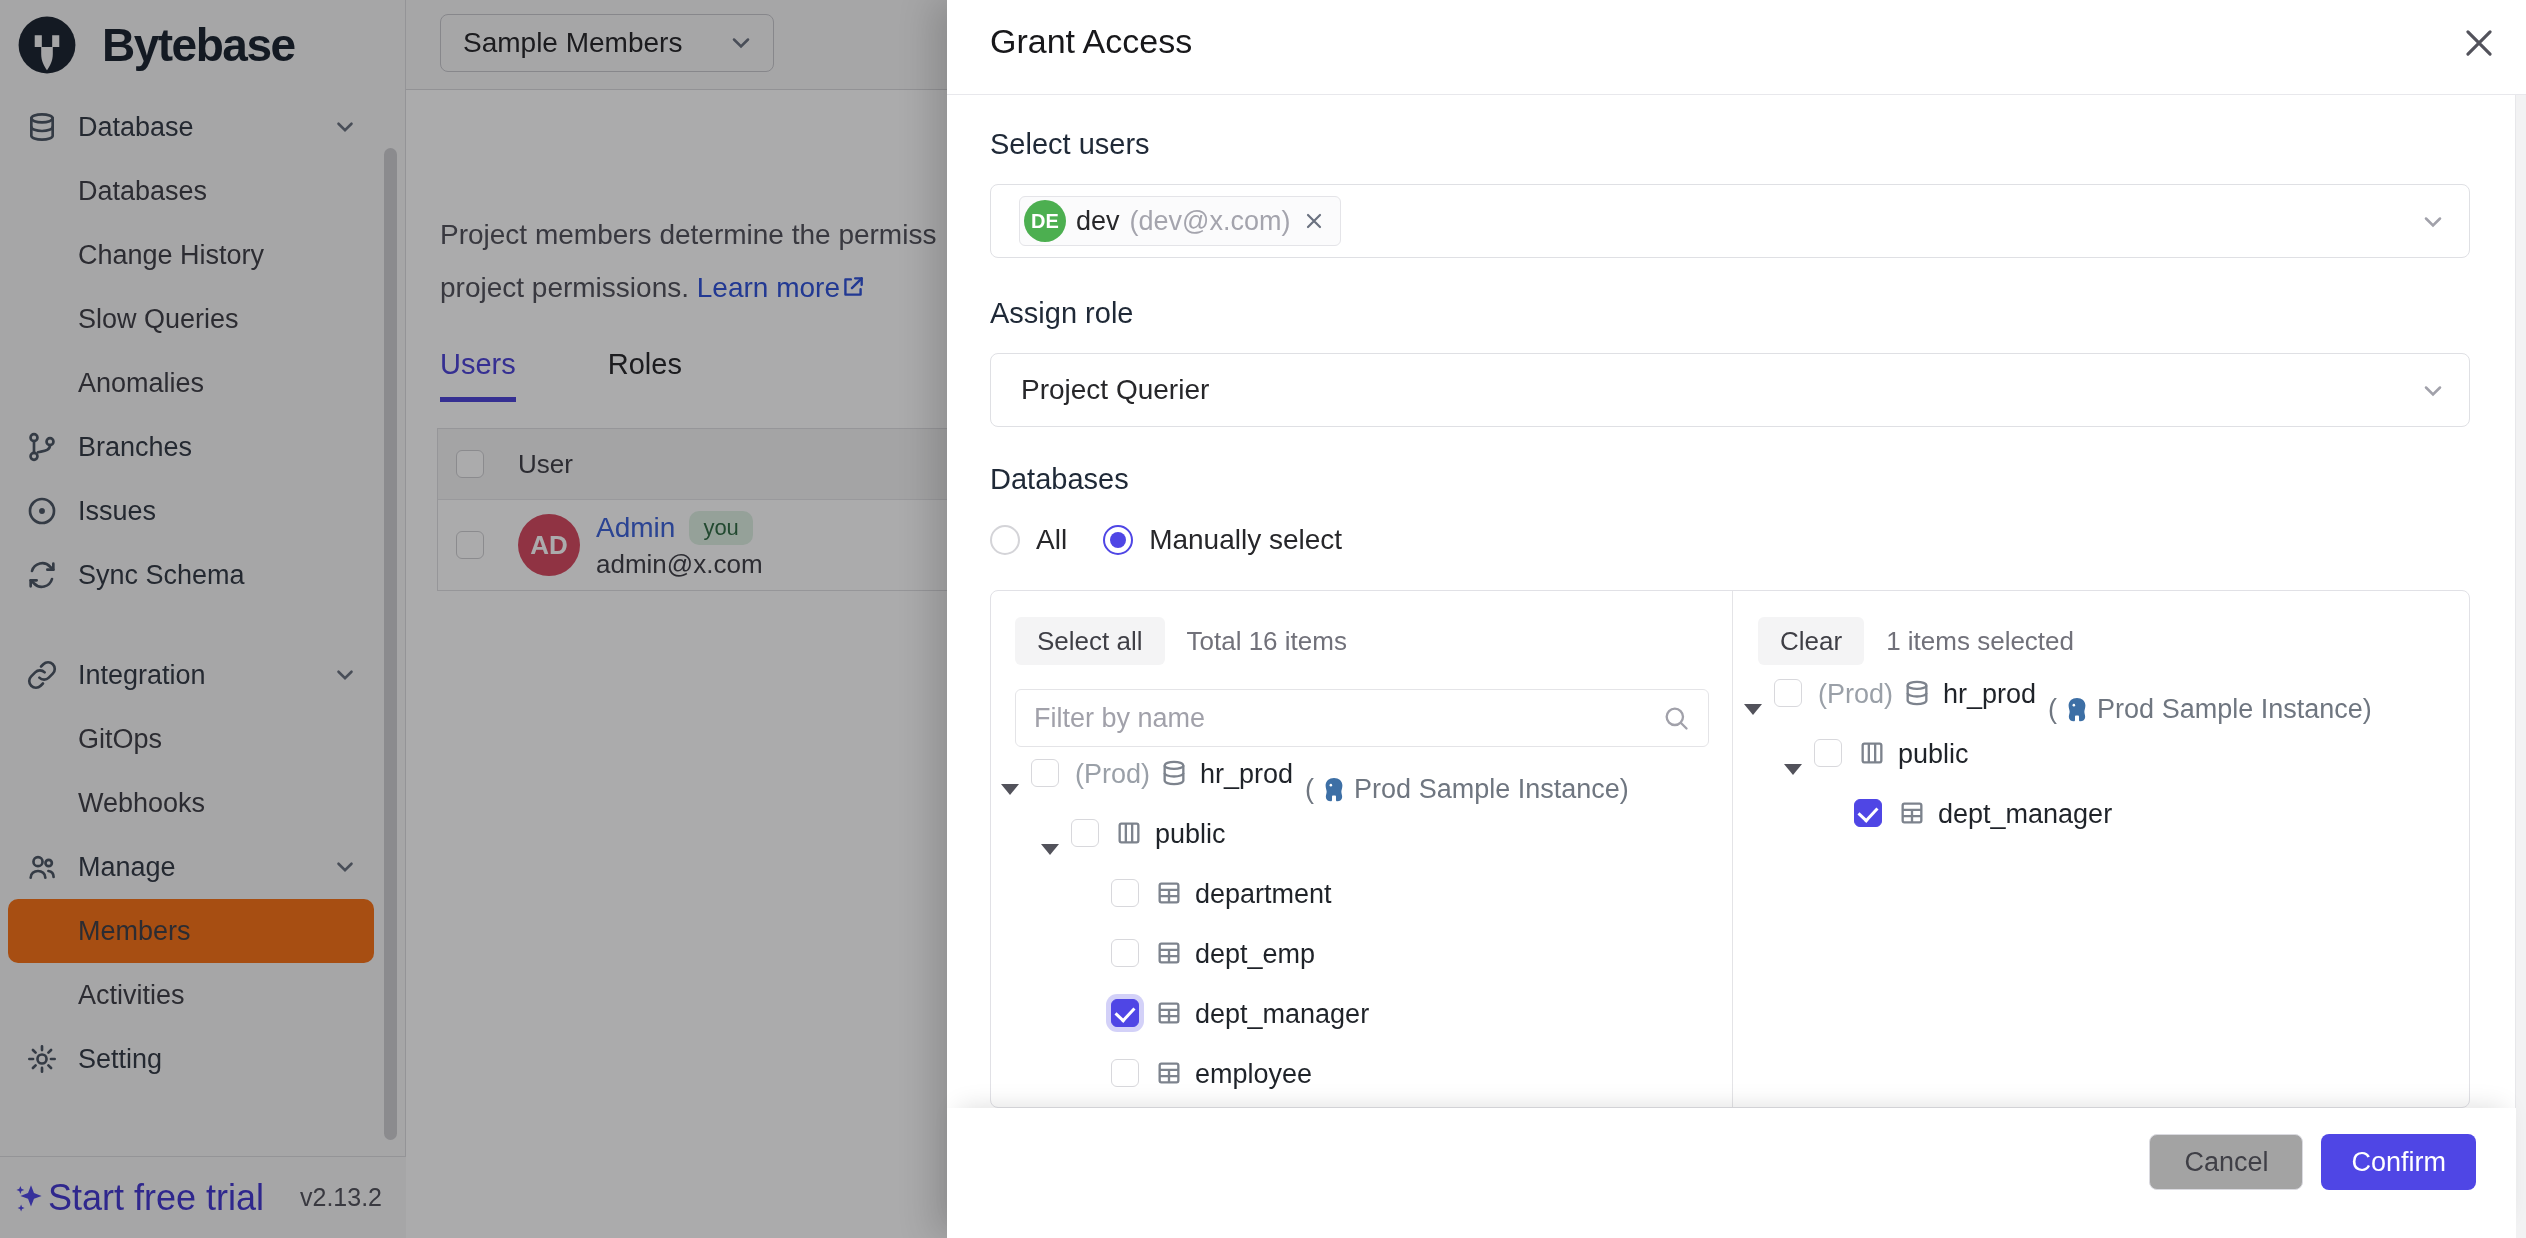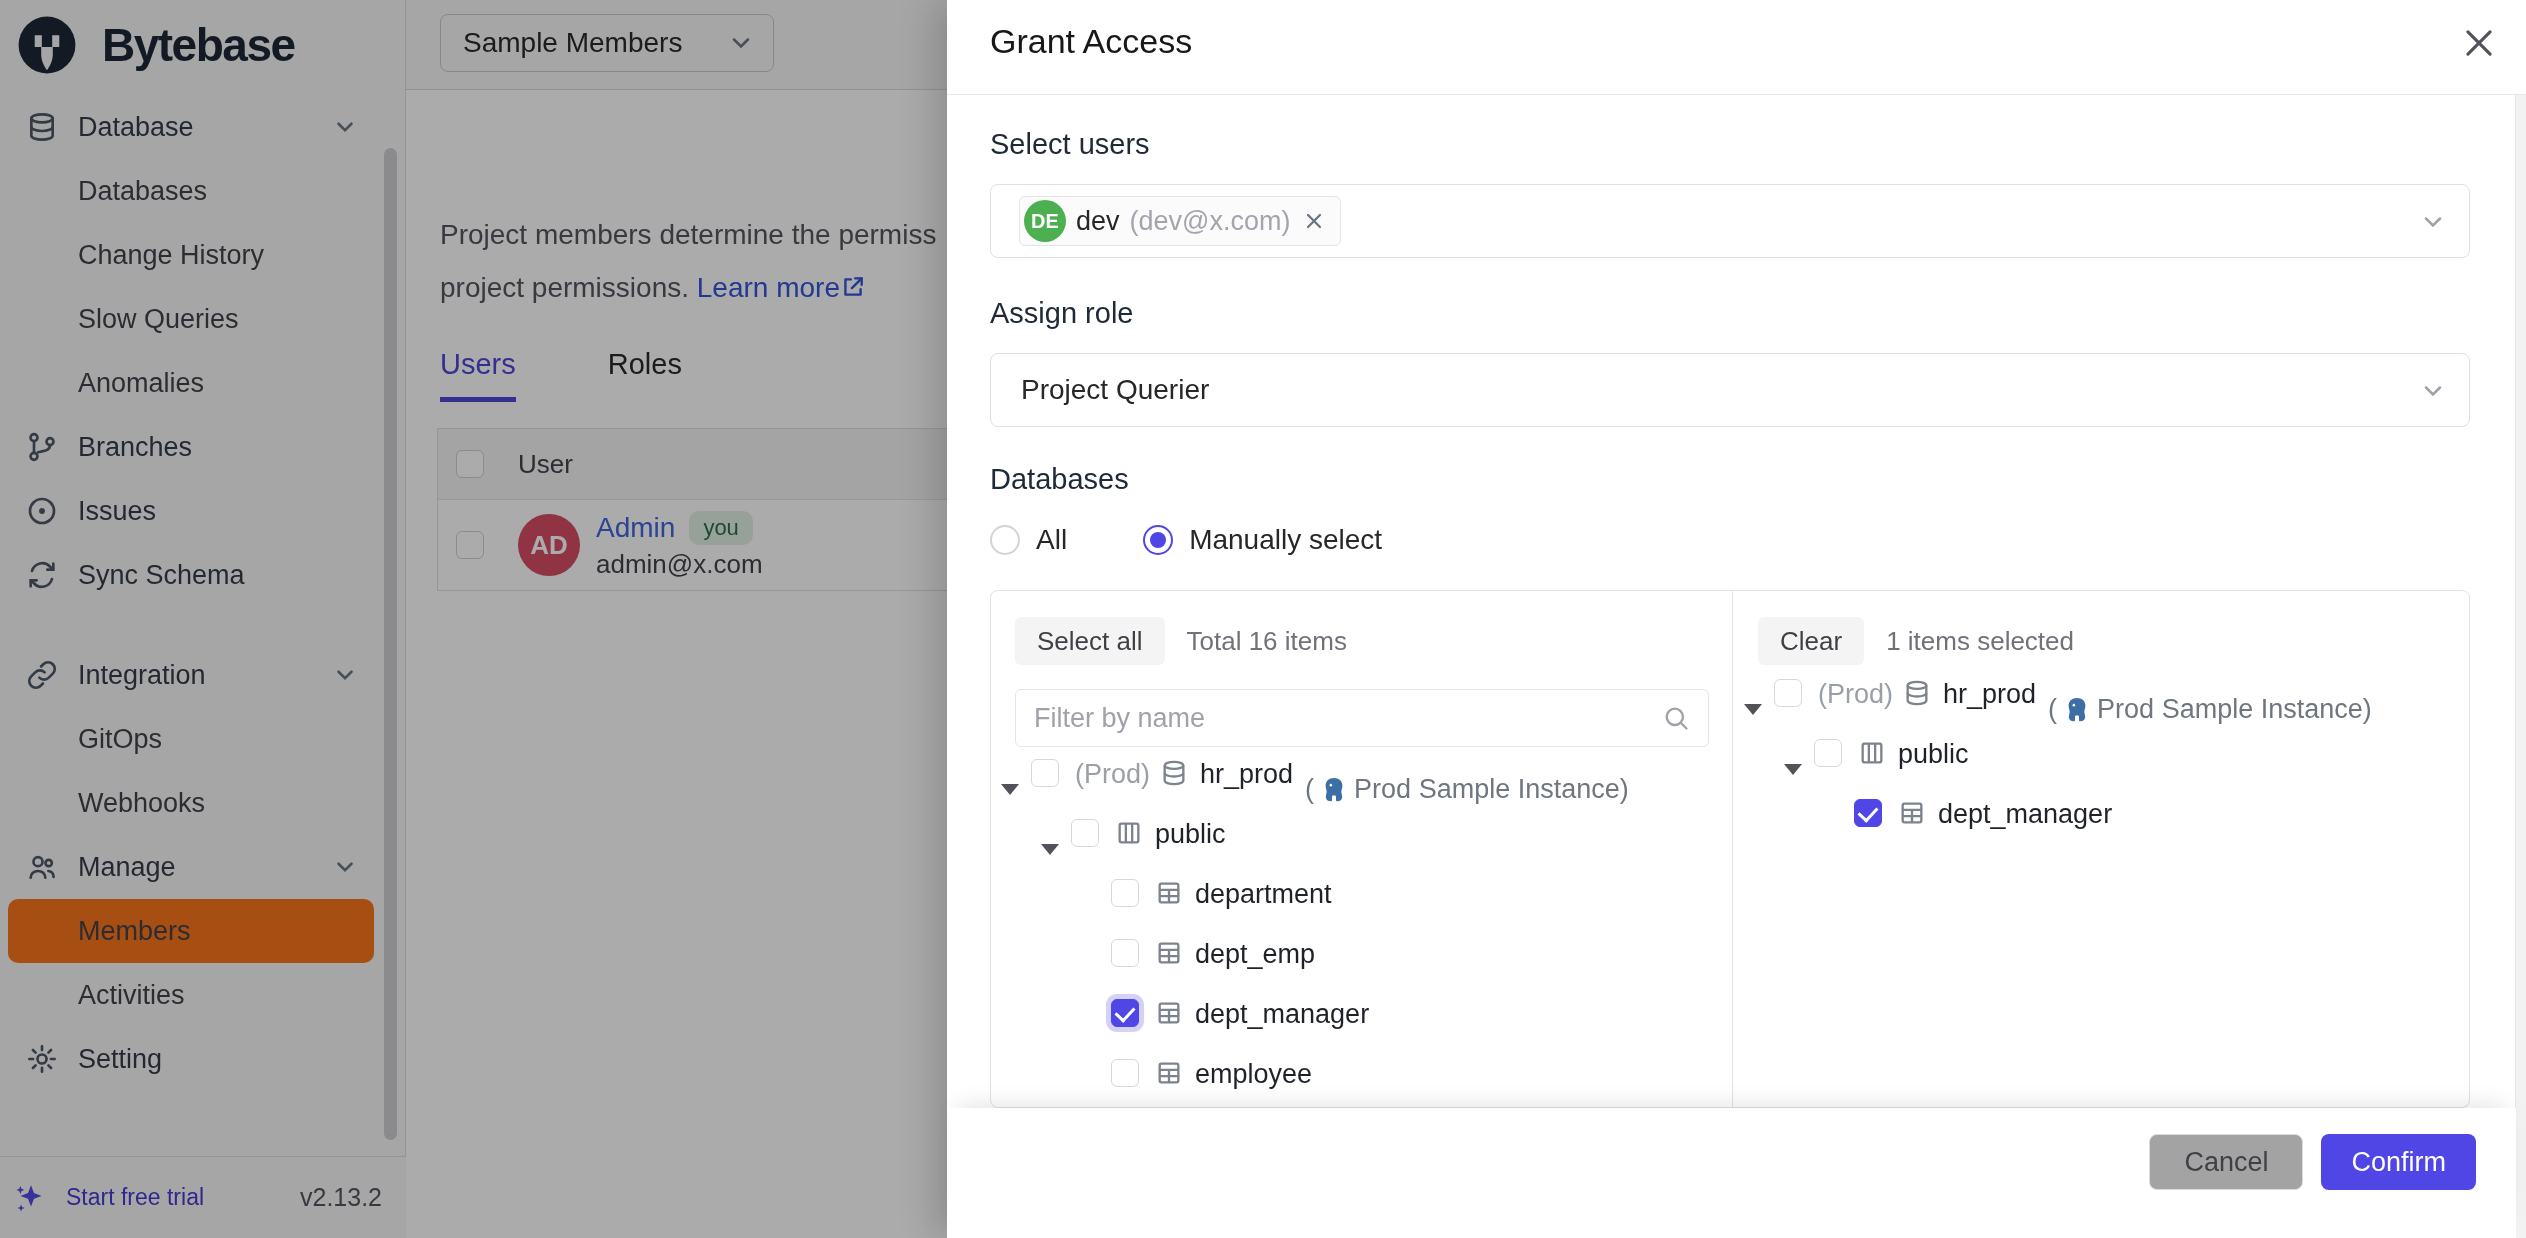--- a/index.html
+++ b/index.html
@@ -19,21 +19,21 @@
   .nav-row{height:64px;display:flex;align-items:center;padding:0 24px 0 26px;box-sizing:border-box;border-radius:10px;}
   .nav-row .nav-ic{width:32px;height:32px;margin-right:20px;color:#4b5563;flex:0 0 auto;}
   .nav-row.sub{padding-left:78px;}
   .nav-label{font-size:27px;color:#3f3f46;}
   .nav-row.group .nav-label{font-weight:500;color:#333a45;}
   .nav-chev{margin-left:auto;color:#6b7280;width:26px;height:26px;}
   .nav-gap{height:36px;}
   .nav-row.active{background:#f97316;margin:0 8px;padding-left:70px;}
   .side-scrollbar{position:absolute;left:384px;top:148px;width:13px;height:992px;border-radius:7px;background:#cfcfd2;}
   .side-footer{position:absolute;left:0;bottom:0;width:406px;height:82px;border-top:1px solid #dcdcdf;display:flex;align-items:center;box-sizing:border-box;padding:0 24px 0 14px;background:#f8f8f8;}
-  .trial{display:flex;align-items:center;gap:18px;color:#4338d0;font-size:23px;font-weight:500;}
+  .trial{display:flex;align-items:center;gap:0;color:#4338d0;font-size:36px;font-weight:500;}
   .trial svg{width:34px;height:34px;}
   .version{margin-left:auto;color:#52525b;font-size:25px;}
 
   .topbar{position:absolute;left:406px;top:0;width:541px;height:90px;background:#f8f8f8;border-bottom:1px solid #d9d9dc;box-sizing:border-box;}
   .proj-select{position:absolute;left:34px;top:14px;width:334px;height:58px;border:1px solid #c8c8cd;border-radius:8px;display:flex;align-items:center;padding:0 18px 0 22px;box-sizing:border-box;background:#f8f8f8;}
   .proj-select .txt{font-size:28px;color:#27272a;}
   .proj-select svg{margin-left:auto;width:28px;height:28px;color:#6b7280;}
 
   .content{position:absolute;left:406px;top:90px;width:541px;height:1148px;background:#fff;overflow:hidden;}
   .desc{position:absolute;left:34px;top:118px;width:700px;white-space:nowrap;font-size:28px;color:#52525b;line-height:53px;}
@@ -64,21 +64,21 @@
   .sec-label{position:absolute;left:43px;font-size:29px;font-weight:500;color:#1f2937;}
   .field-box{position:absolute;left:43px;width:1480px;height:74px;border:1px solid #dfe0e4;border-radius:8px;background:#fff;box-sizing:border-box;display:flex;align-items:center;}
   .field-box .chev{position:absolute;right:22px;top:23px;width:28px;height:28px;color:#a1a1aa;}
   .user-tag{margin-left:28px;height:48px;display:inline-flex;align-items:center;gap:10px;background:#fbfbfc;border:1px solid #e4e4e8;border-radius:6px;padding:0 14px 0 4px;}
   .tag-avatar{width:42px;height:42px;border-radius:50%;background:#4caf50;color:#fff;font-size:20px;font-weight:700;display:flex;align-items:center;justify-content:center;}
   .tag-name{font-size:27px;color:#27272a;}
   .tag-email{font-size:27px;color:#a4a4ad;}
   .tag-x{width:24px;height:24px;color:#6b7280;margin-left:2px;cursor:pointer;}
   .role-value{margin-left:30px;font-size:28px;color:#27272a;}
 
-  .radio-row{position:absolute;left:43px;top:524px;display:flex;align-items:center;gap:76px;}
+  .radio-row{position:absolute;left:43px;top:524px;display:flex;align-items:center;gap:36px;}
   .radio-item{display:flex;align-items:center;gap:16px;cursor:pointer;}
   .radio{width:30px;height:30px;border-radius:50%;border:2px solid #d4d4d8;background:#fff;box-sizing:border-box;position:relative;}
   .radio.checked{border:2px solid #4f46e5;}
   .radio.checked:after{content:"";position:absolute;left:5px;top:5px;width:16px;height:16px;border-radius:50%;background:#4f46e5;}
   .radio-label{font-size:28px;color:#27272a;}
 
   .transfer{position:absolute;left:43px;top:590px;width:1480px;height:518px;border:1px solid #e1e1e6;border-radius:8px;box-sizing:border-box;overflow:hidden;background:#fff;}
   .tpanel-left{position:absolute;left:0;top:0;bottom:0;width:742px;border-right:1px solid #e4e4e7;box-sizing:border-box;}
   .tpanel-right{position:absolute;left:743px;top:0;bottom:0;right:0;}
   .tp-header{position:absolute;left:24px;top:26px;display:flex;align-items:center;gap:22px;}

